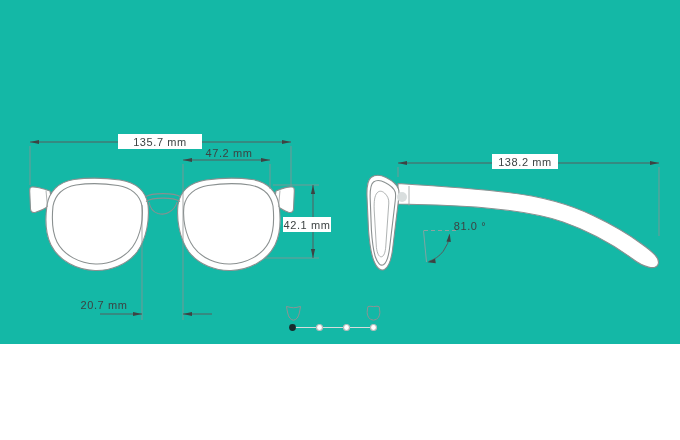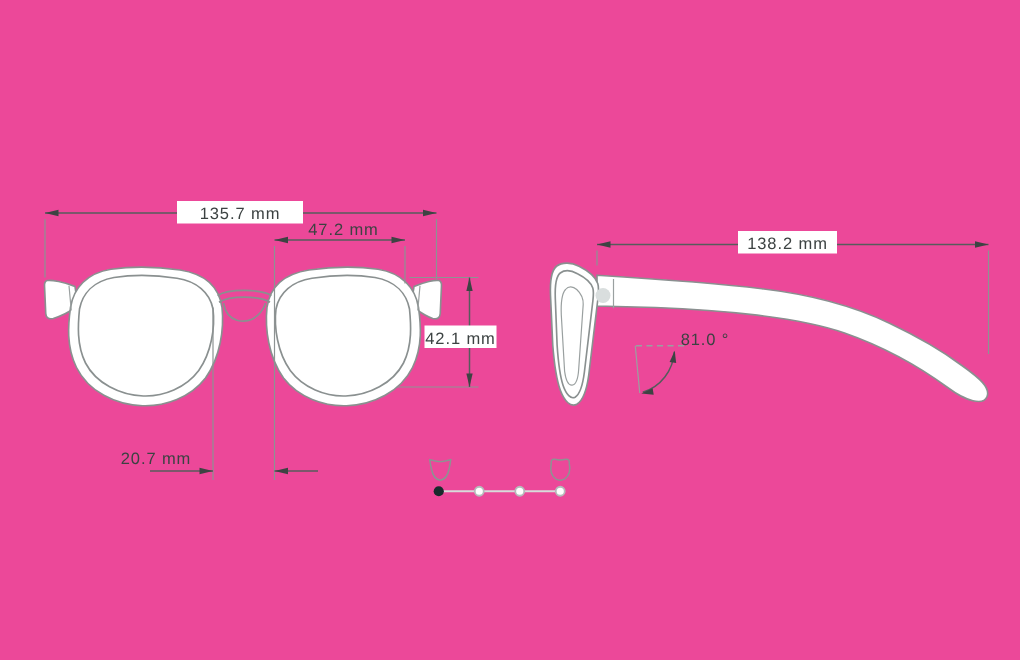--- a/index.html
+++ b/index.html
@@ -1,19 +1,19 @@
 <!DOCTYPE html>
 <html><head>
 <meta charset="utf-8">
 <style>
   html,body{margin:0;padding:0;background:#fff;}
   .canvas{
     position:relative;
-    width:680px;height:440px;
-    background:#ec4899;
+    width:680px;height:344px;
+    background:#14b8a6;
     overflow:hidden;
     font-family:"Liberation Sans", sans-serif;
   }
   svg{display:block;}
   .dim-text{
     font-family:"Liberation Sans", sans-serif;
     font-size:11px;
     letter-spacing:0.6px;
     fill:#3c4242;
   }

